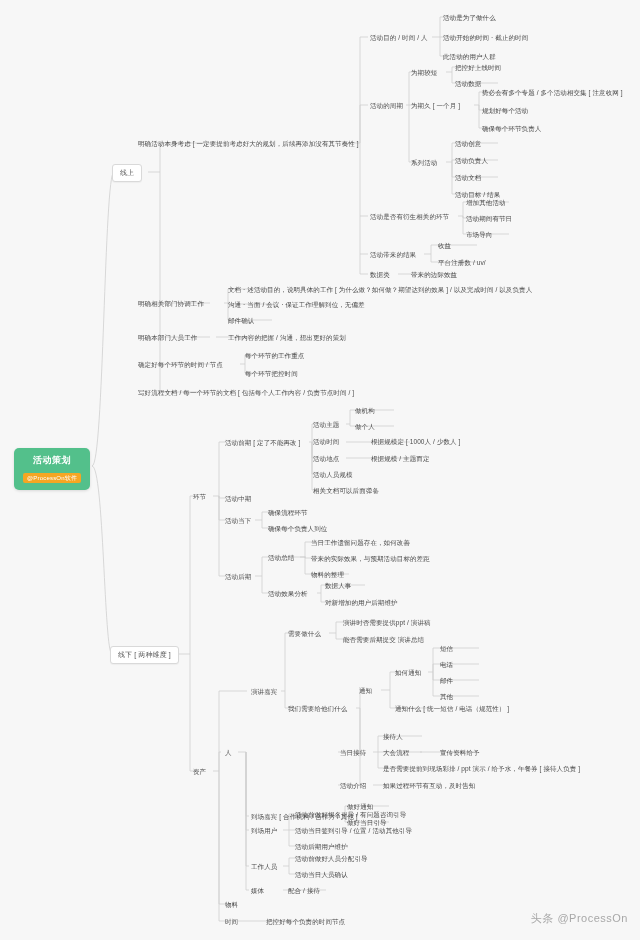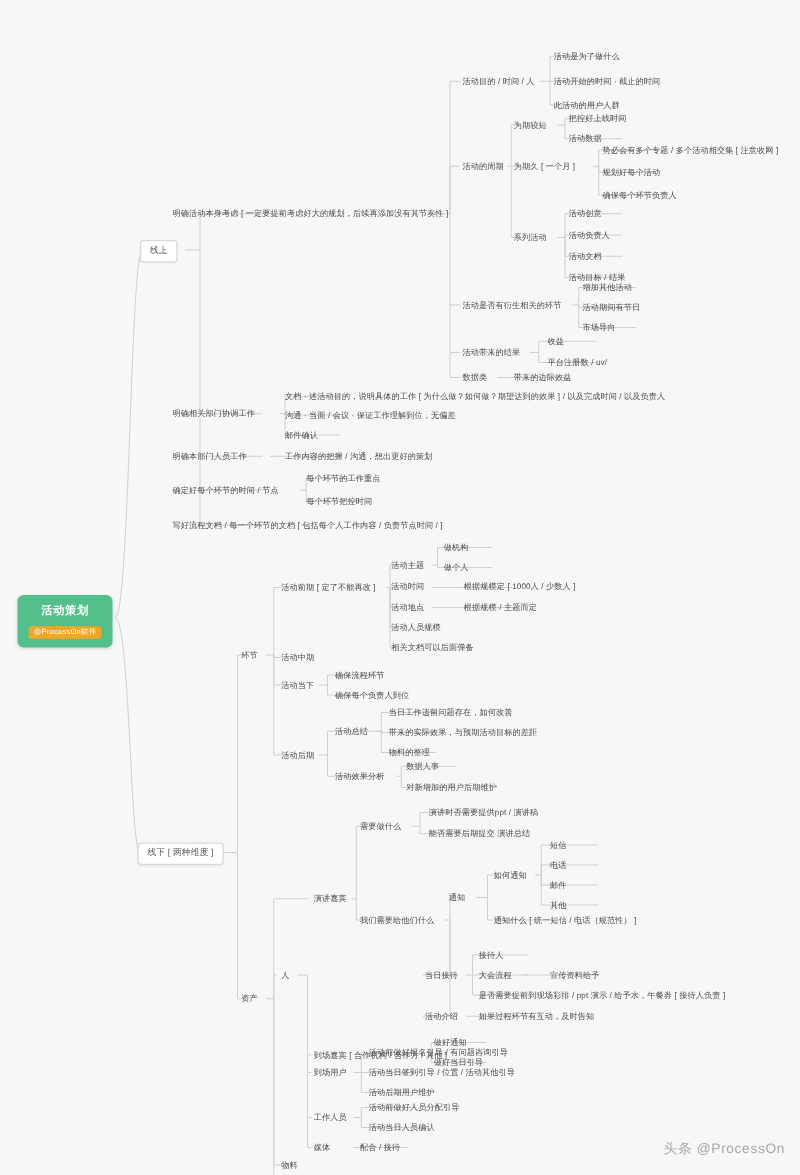--- a/index.html
+++ b/index.html
@@ -2,21 +2,21 @@
 <html><head>
 <meta charset="utf-8">
 <style>
   html,body{margin:0;padding:0;}
   body{
     width:640px;height:940px;
     background:#f7f7f7;
     font-family:"Liberation Sans","DejaVu Sans",sans-serif;
     position:relative;overflow:hidden;
   }
-  #canvas{position:absolute;inset:0;margin-top:28px;}
+  #canvas{position:absolute;inset:0;}
   svg.links{position:absolute;left:0;top:0;width:640px;height:940px;pointer-events:none;}
   .node{
     position:absolute;
     font-size:6.5px;
     line-height:10px;
     color:#4a4a4a;
     white-space:nowrap;
     letter-spacing:0.1px;
   }
   .node.lvl1{

